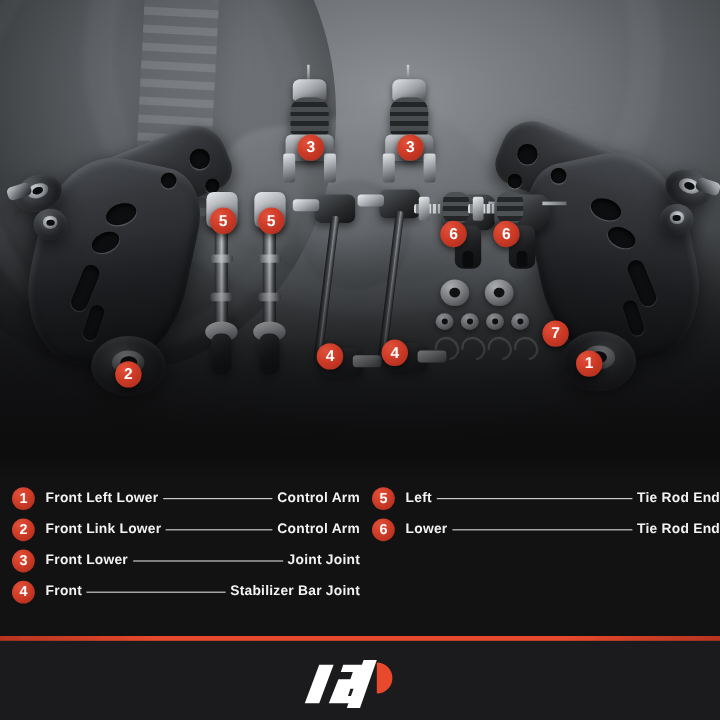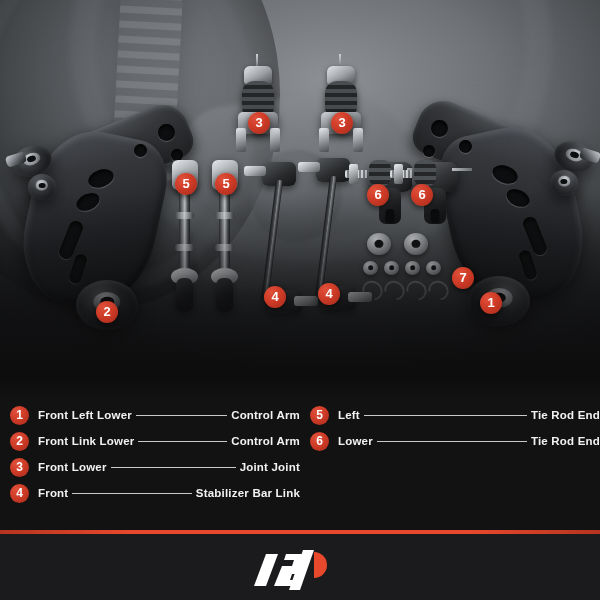--- a/index.html
+++ b/index.html
@@ -331,21 +331,21 @@
         <div class="row">
           <div class="lbadge">3</div>
           <div class="lname">Front Lower</div>
           <div class="leader"></div>
           <div class="lpart">Joint Joint</div>
         </div>
         <div class="row">
           <div class="lbadge">4</div>
           <div class="lname">Front</div>
           <div class="leader"></div>
-          <div class="lpart">Stabilizer Bar Link</div>
+          <div class="lpart">Stabilizer Bar Joint</div>
         </div>
       </div>
     <div class="col right" id="legend-right">
         <div class="row">
           <div class="lbadge">5</div>
           <div class="lname">Left</div>
           <div class="leader"></div>
           <div class="lpart">Tie Rod End</div>
         </div>
         <div class="row">

